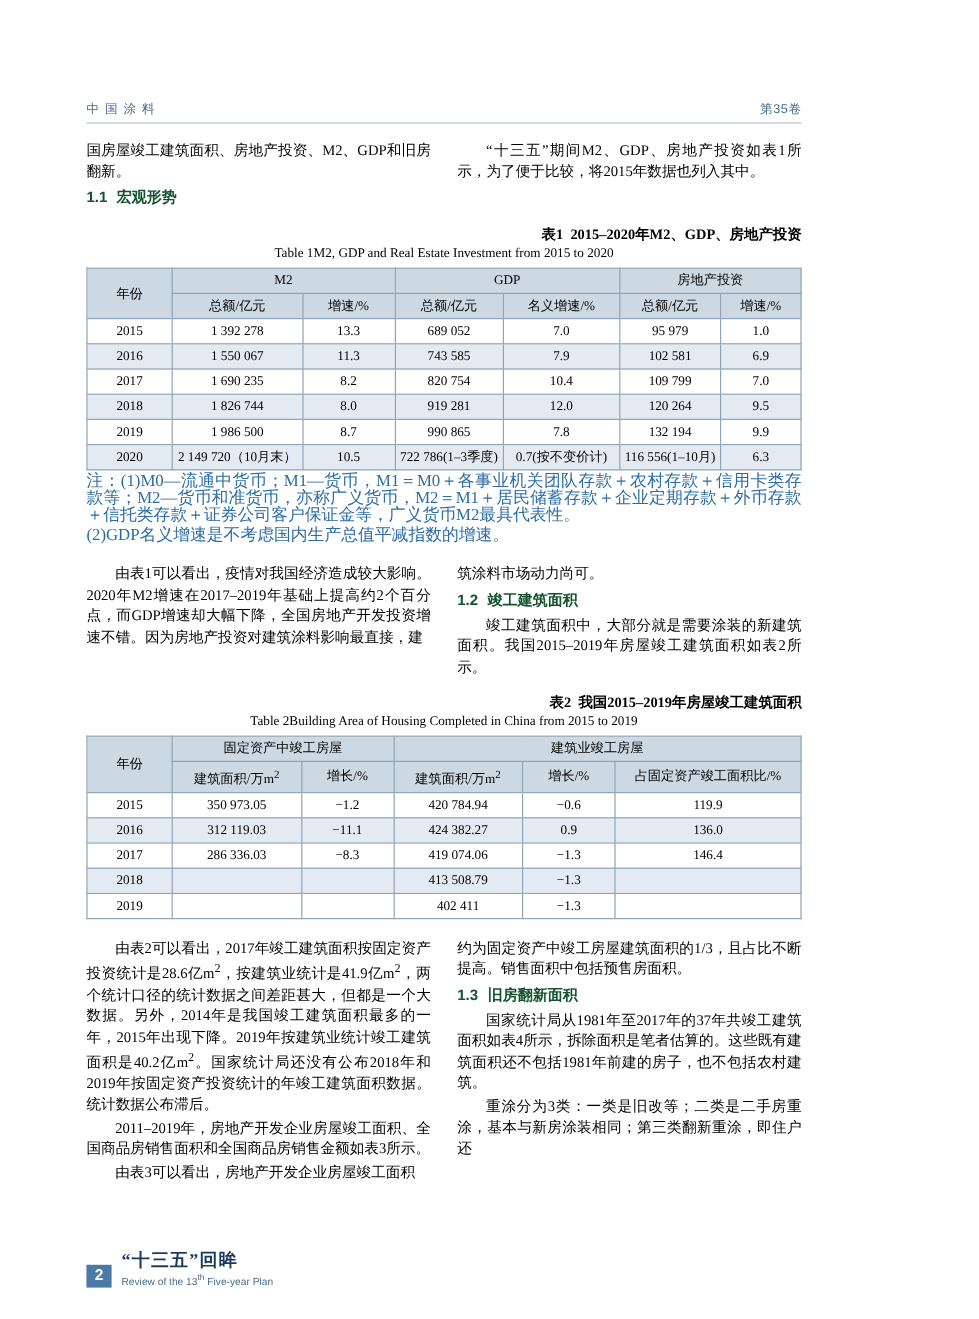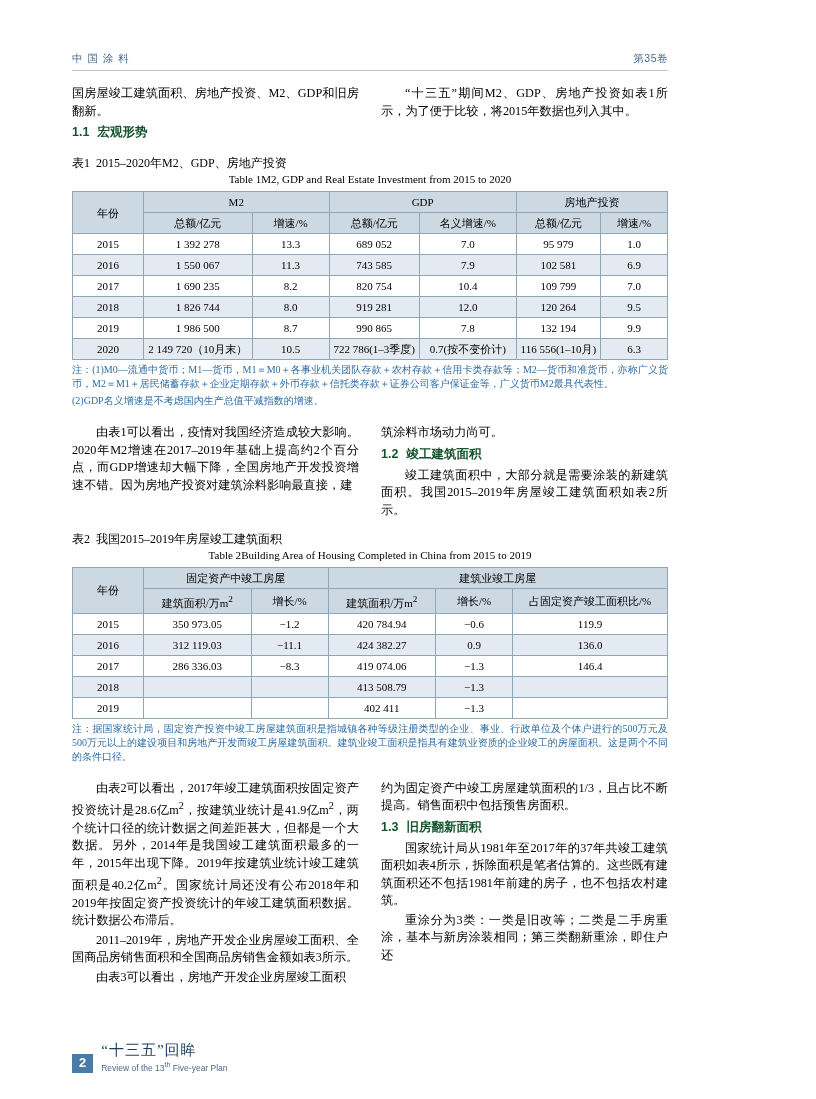--- a/index.html
+++ b/index.html
@@ -13,21 +13,21 @@
     font-family: "Liberation Serif", serif;
     color: #000;
     position: relative;
     overflow: hidden;
   }
   .page {
     position: relative;
     width: 740px;
     height: 1099px;
     box-sizing: border-box;
-    padding: 52px 72px 40px 72px;
+    padding: 84px 72px 40px 72px;
   }
   
   .runhead {
     display: flex;
     justify-content: space-between;
     align-items: flex-end;
     font-size: 10.5px;
     color: #4a6d8c;
     font-family: "Liberation Sans", sans-serif;
     padding-bottom: 4px;
@@ -58,23 +58,23 @@
     font-size: 12.5px;
     color: #14532d;
     font-weight: bold;
     margin: 4px 0 4px 0;
   }
   h3.sec .num { margin-right: 8px; }
 
   
   .tblock { margin-top: 10px; }
   .tcap {
-    text-align: left;
+    text-align: right;
     font-size: 12px;
-    font-weight: normal;
+    font-weight: bold;
     line-height: 16px;
     margin-bottom: 1px;
   }
   .tcap .tno { margin-right: 6px; }
   .tcap-en {
     text-align: center;
     font-size: 11px;
     font-weight: normal;
     font-family: "Liberation Serif", serif;
     line-height: 15px;
@@ -93,21 +93,21 @@
     line-height: 14px;
   }
   table.data thead th {
     background: #ccd8e2;
     font-weight: normal;
     margin-top: 16px;
   }
   table.data tbody tr.alt td { background: #e3eaf1; }
   table.data tbody td { background: #ffffff; }
   .note {
-    font-size: 10px;
+    font-size: 14px;
     line-height: 14px;
     color: #2e6da4;
     margin-top: 3px;
     text-align: justify;
   }
 
   
   .footer {
     position: absolute;
     left: 72px;
@@ -120,21 +120,21 @@
     background: #4a7ba7;
     color: #fff;
     font-family: "Liberation Sans", sans-serif;
     font-size: 13px;
     font-weight: bold;
     padding: 2px 7px 3px 7px;
     line-height: 14px;
   }
   .foot-cn {
     font-size: 15px;
-    font-weight: normal;
+    font-weight: bold;
     color: #1b3a5c;
     letter-spacing: 1px;
     line-height: 15px;
   }
   .foot-en {
     font-size: 8.5px;
     color: #4a6d8c;
     font-family: "Liberation Sans", sans-serif;
     line-height: 10px;
     margin-top: 2px;
@@ -320,21 +320,20 @@
         <tr>
           <td>2019</td>
           <td></td>
           <td></td>
           <td>402 411</td>
           <td>−1.3</td>
           <td></td>
         </tr>
       </tbody>
     </table>
-    <div class="note">注：据国家统计局，固定资产投资中竣工房屋建筑面积是指城镇各种等级注册类型的企业、事业、行政单位及个体户进行的500万元及500万元以上的建设项目和房地产开发而竣工房屋建筑面积。建筑业竣工面积是指具有建筑业资质的企业竣工的房屋面积。这是两个不同的条件口径。</div>
   </div>
 
   <div class="cols" style="margin-top:16px;">
     <div class="col">
       <p class="body indent">由表2可以看出，2017年竣工建筑面积按固定资产投资统计是28.6亿m<sup>2</sup>，按建筑业统计是41.9亿m<sup>2</sup>，两个统计口径的统计数据之间差距甚大，但都是一个大数据。另外，2014年是我国竣工建筑面积最多的一年，2015年出现下降。2019年按建筑业统计竣工建筑面积是40.2亿m<sup>2</sup>。国家统计局还没有公布2018年和2019年按固定资产投资统计的年竣工建筑面积数据。统计数据公布滞后。</p>
       <p class="body indent">2011–2019年，房地产开发企业房屋竣工面积、全国商品房销售面积和全国商品房销售金额如表3所示。</p>
       <p class="body indent">由表3可以看出，房地产开发企业房屋竣工面积</p>
     </div>
     <div class="col">
       <p class="body">约为固定资产中竣工房屋建筑面积的1/3，且占比不断提高。销售面积中包括预售房面积。</p>

